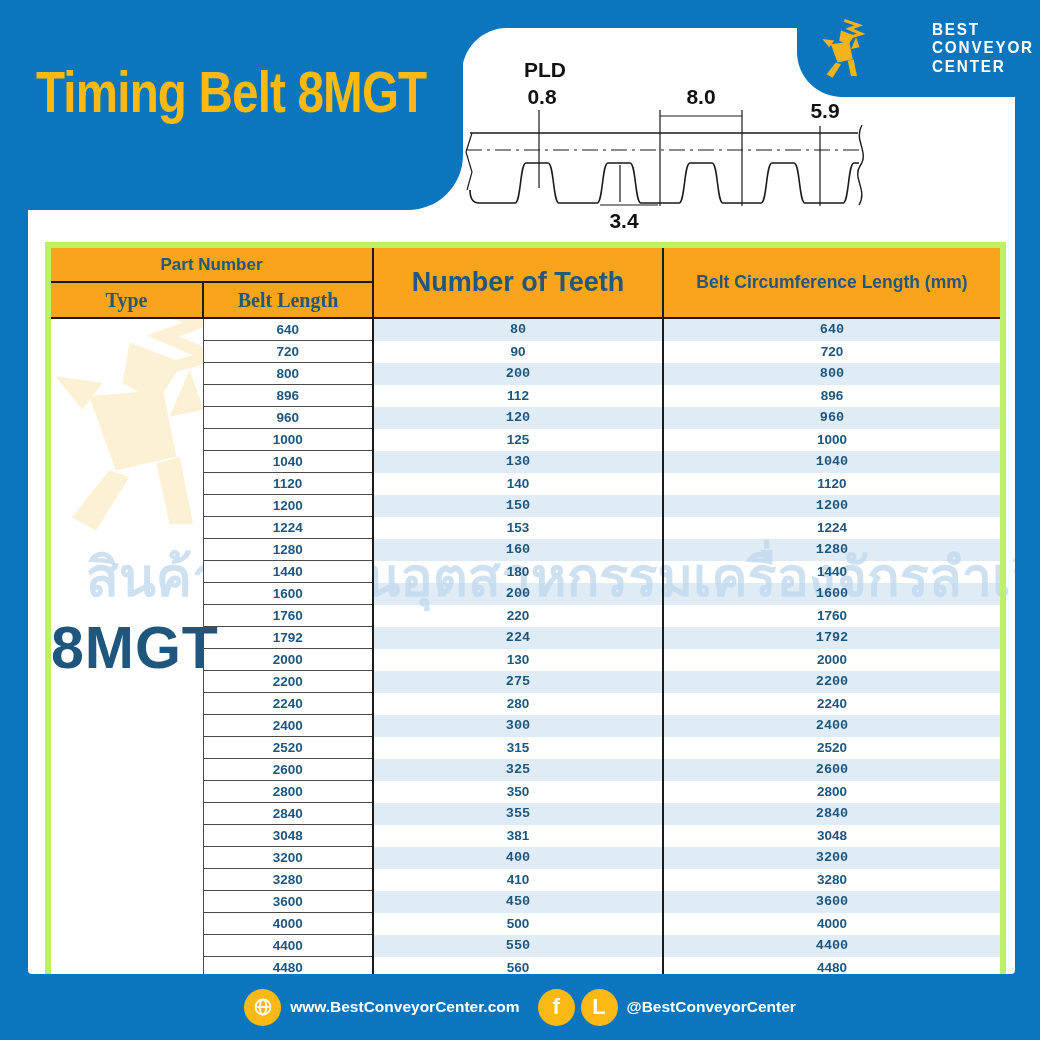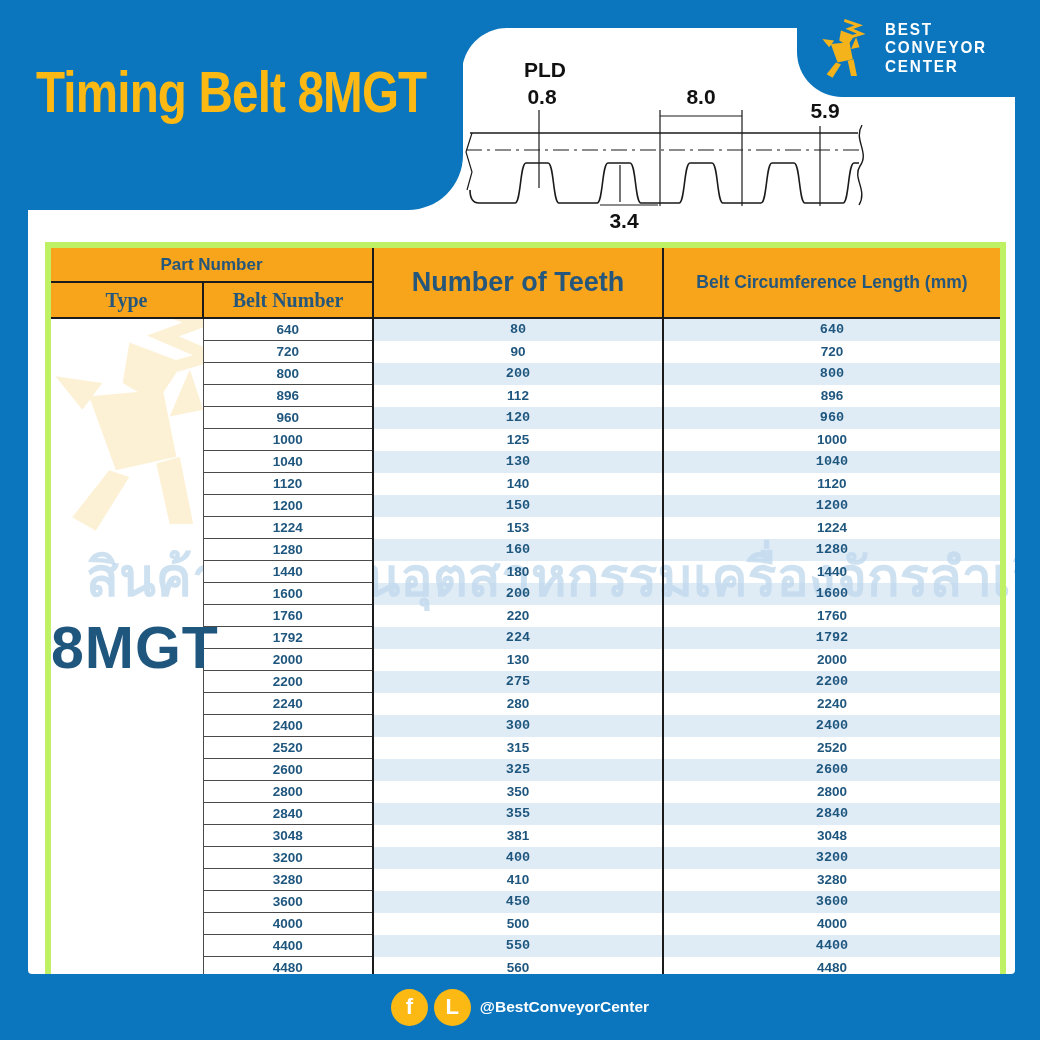--- a/index.html
+++ b/index.html
@@ -16,21 +16,21 @@
   
   .header-band{left:0;top:0;width:463px;height:210px;background:#0b76bd;
                border-radius:0 0 55px 0;}
   .page-title{position:absolute;left:36px;top:58px;font-size:58px;font-weight:bold;
               color:#fcb813;letter-spacing:-1px;transform:scaleX(.82);transform-origin:left top;
               white-space:nowrap;}
 
   
   .logo-panel{left:797px;top:0;width:243px;height:97px;background:#0b76bd;
               border-radius:0 0 0 45px;display:flex;align-items:center;padding-left:22px;
-              box-sizing:border-box;}
+              box-sizing:border-box;gap:47px;}
   .logo-mark{width:54px;height:62px;flex:0 0 auto;}
   .logo-text{margin-left:12px;color:#fff;font-weight:bold;font-size:17px;
              letter-spacing:2px;line-height:1.08;transform:scaleX(.9);transform-origin:left center;}
 
   
   .diagram-svg{left:462px;top:30px;width:553px;height:210px;}
   .diagram-svg text{font-family:"Liberation Sans",sans-serif;font-weight:bold;fill:#111;}
 
   
   .card-clip{left:28px;top:166px;width:987px;height:808px;overflow:hidden;pointer-events:none;}
@@ -150,21 +150,21 @@
       <col style="width:340px">
     </colgroup>
   <thead>
     <tr>
       <th class="th-part" colspan="2">Part Number</th>
       <th class="th-teeth" rowspan="2">Number of Teeth</th>
       <th class="th-len" rowspan="2">Belt Circumference Length (mm)</th>
     </tr>
     <tr>
       <th class="th-sub">Type</th>
-      <th class="th-sub">Belt Number</th>
+      <th class="th-sub">Belt Length</th>
     </tr>
   </thead>
   <tbody>
       <tr>
         <td rowspan="30" class="type-cell">8MGT</td>
         <td class="belt-cell">640</td>
         <td class="num-cell band">80</td>
         <td class="num-cell band">640</td>
       </tr>
       <tr>
@@ -309,20 +309,30 @@
       </tr>
       <tr>
         <td class="belt-cell">4480</td>
         <td class="num-cell">560</td>
         <td class="num-cell">4480</td>
       </tr>
     </tbody>
 </table>
 
 <div class="abs footer-band">
+  <div class="footer-item">
+    <span class="icon-circle">
+      <svg width="22" height="22" viewBox="0 0 24 24">
+        <circle cx="12" cy="12" r="8.2" fill="none" stroke="#fff" stroke-width="2"></circle>
+        <ellipse cx="12" cy="12" rx="3.6" ry="8.2" fill="none" stroke="#fff" stroke-width="2"></ellipse>
+        <line x1="3.8" y1="12" x2="20.2" y2="12" stroke="#fff" stroke-width="2"></line>
+      </svg>
+    </span>
+    <span>www.BestConveyorCenter.com</span>
+  </div>
   <div class="footer-item">
     <span class="social-icons">
       <span class="icon-circle">
         <span class="glyph-letter">f</span>
       </span>
       <span class="icon-circle">
         <span class="glyph-letter">L</span>
       </span>
     </span>
     <span>@BestConveyorCenter</span>

